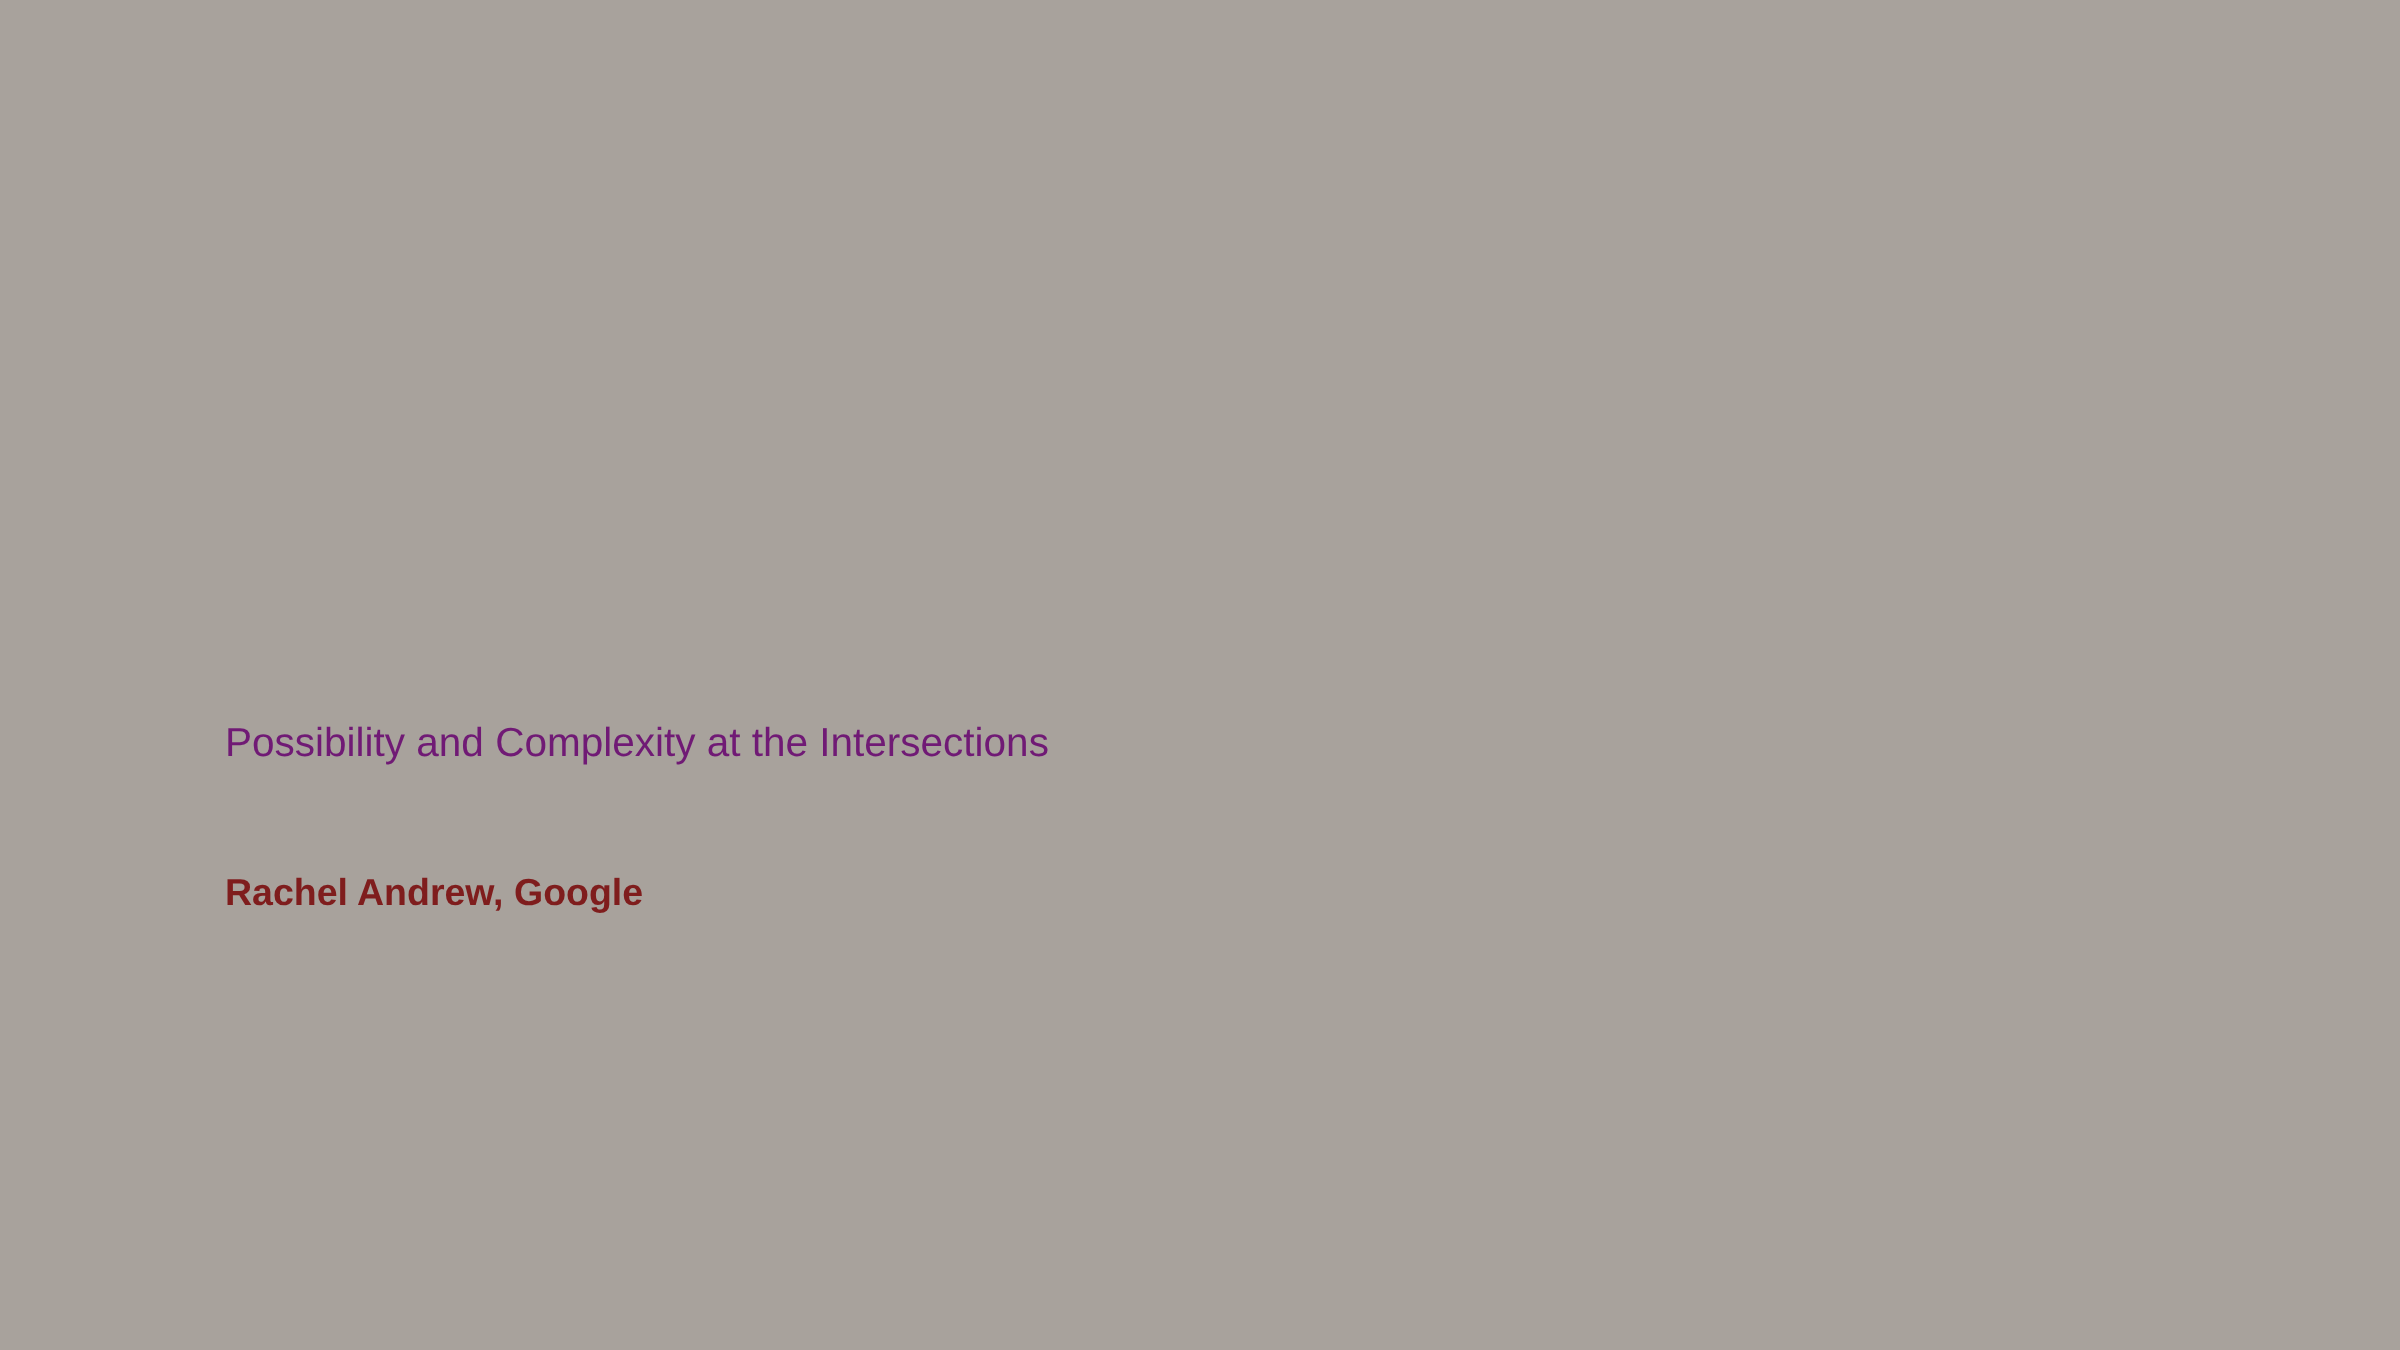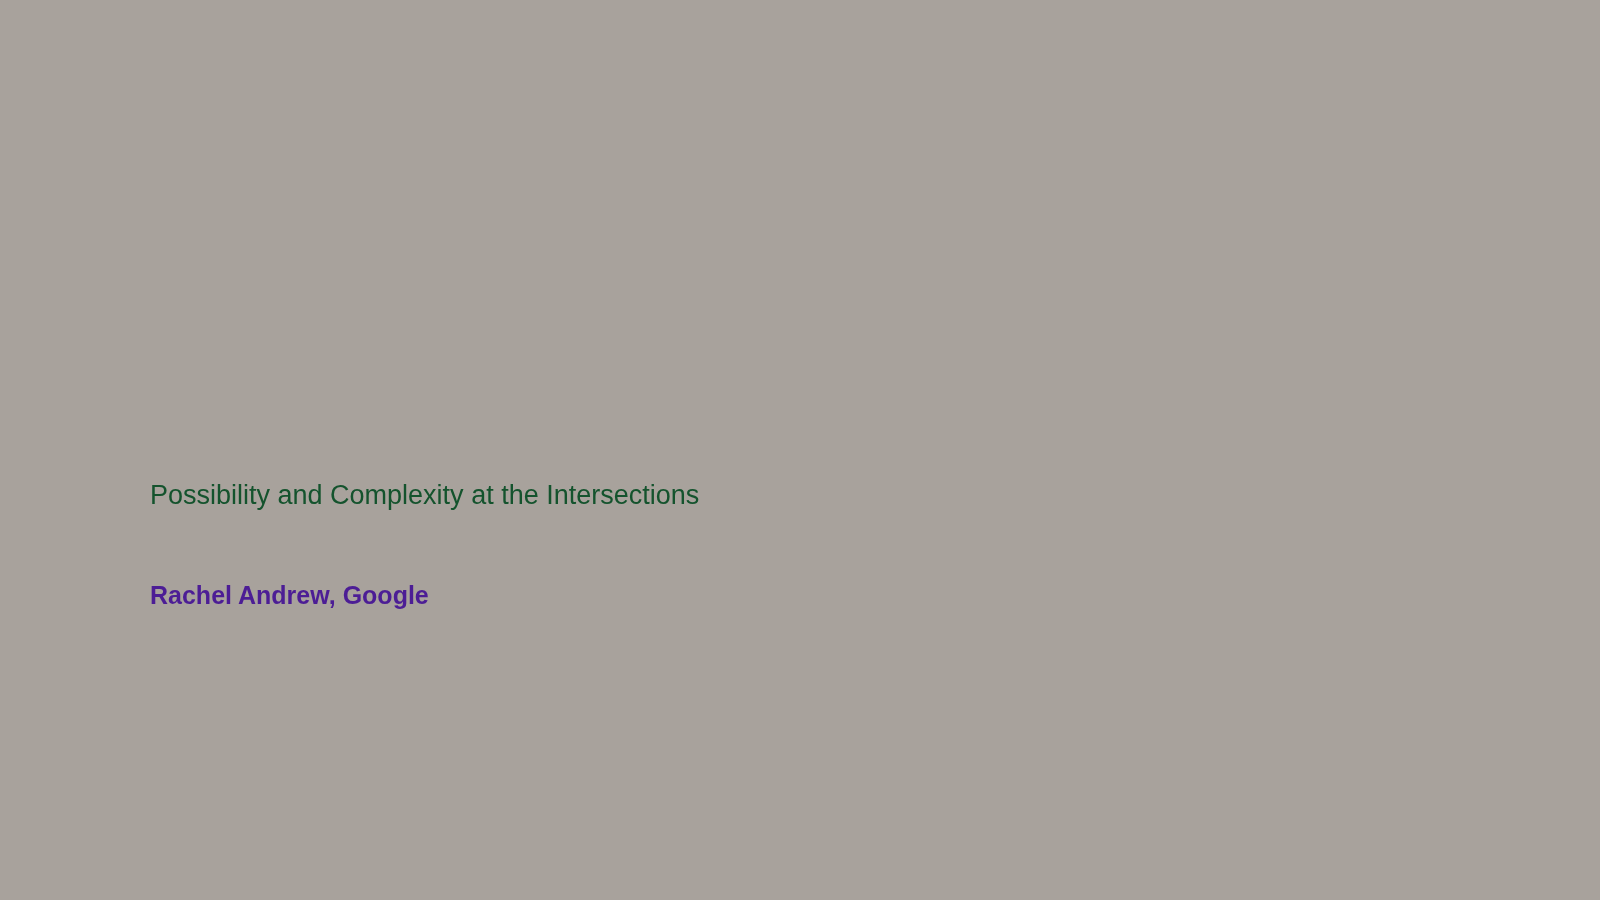--- a/index.html
+++ b/index.html
@@ -23,28 +23,28 @@
       font-family: Georgia, 'Times New Roman', serif;
       font-size: 56px;
       font-weight: 700;
       color: #1a1a1a;
       margin-bottom: 30px;
     }
     .subtitle {
       font-family: -apple-system, BlinkMacSystemFont, 'Segoe UI', Helvetica, Arial, sans-serif;
       font-size: 27px;
       font-weight: 400;
-      color: #14532d;
+      color: #701a75;
       margin-bottom: 70px;
     }
     .author {
       font-family: -apple-system, BlinkMacSystemFont, 'Segoe UI', Helvetica, Arial, sans-serif;
       font-size: 25px;
       font-weight: 700;
-      color: #4c1d95;
+      color: #7f1d1d;
     }
   </style>
 </head>
 <body>
 
 <div class="slide-content">
   <p class="subtitle">Possibility and Complexity at the Intersections</p>
   <p class="author">Rachel Andrew, Google</p>
 </div>
 

